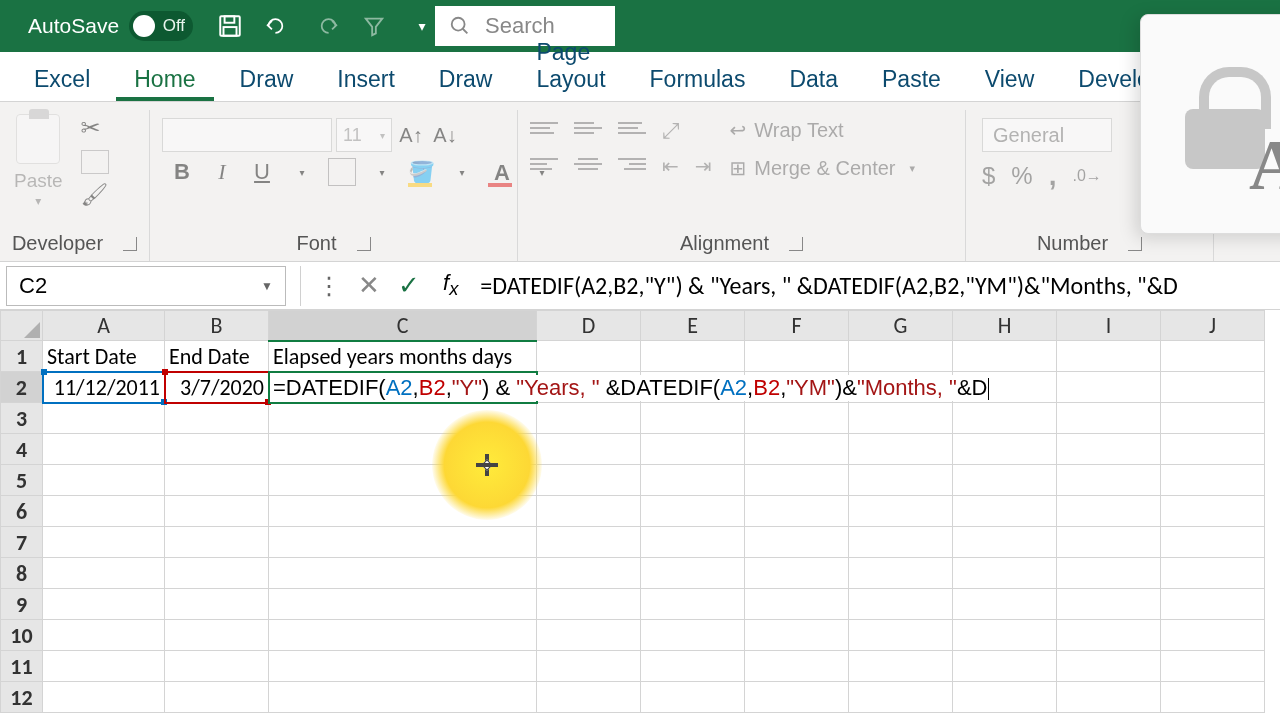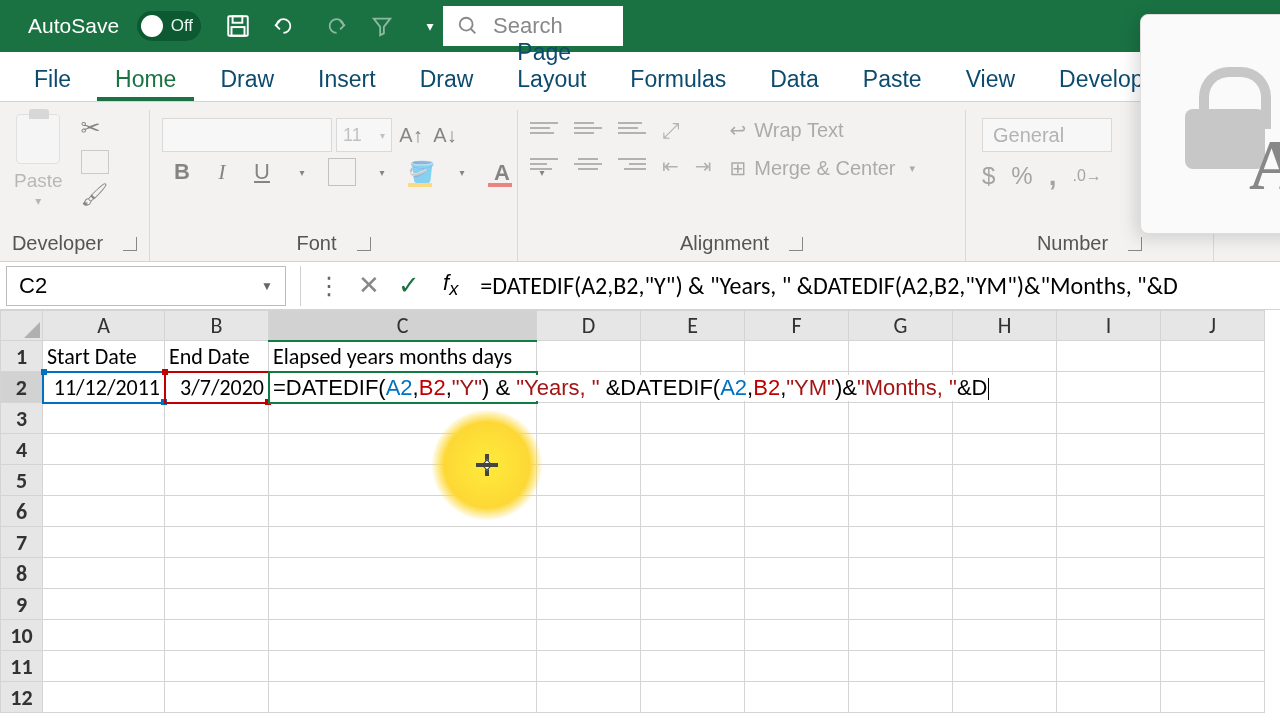--- a/index.html
+++ b/index.html
@@ -1,20 +1,20 @@
 <!DOCTYPE html>
 <html><head>
 <meta charset="utf-8">
 <style>
 * { margin: 0; padding: 0; box-sizing: border-box; font-family: 'Segoe UI', Arial, sans-serif; user-select: none; }
 body { background: #fff; overflow: hidden; width: 1280px; height: 720px; position: relative; }
 
 
 .titlebar { height: 52px; background: linear-gradient(#1a7243, #1a7243); display: flex; align-items: center; padding: 0 10px; color: #fff; }
-.autosave-group { display: flex; align-items: center; gap: 18px; margin-left: 18px; }
+.autosave-group { display: flex; align-items: center; gap: 10px; margin-left: 18px; }
 .autosave-label { font-size: 21px; font-weight: 400; }
 .toggle { width: 64px; height: 30px; background: #0d5931; border-radius: 15px; display: flex; align-items: center; padding: 0 8px 0 4px; position: relative; justify-content: flex-end; }
 .toggle-label { font-size: 17px; color: #e8f5ee; }
 .toggle-knob { width: 22px; height: 22px; background: #fff; border-radius: 50%; position: absolute; left: 4px; }
 .qat-icons { display: flex; align-items: center; gap: 22px; margin-left: 24px; }
 .qat-icon { width: 26px; height: 26px; display: flex; align-items: center; justify-content: center; }
 .title-center { flex: 1; text-align: center; font-size: 23px; font-weight: 400; display: flex; justify-content: center; gap: 8px; }
 .search-box { background: #fff; height: 40px; display: flex; align-items: center; padding: 0 14px; gap: 14px; min-width: 180px; }
 .search-box svg { color: #888; }
 .search-text { font-size: 22px; color: #888; }
@@ -165,21 +165,21 @@
   <div class="search-box">
     <svg width="22" height="22" viewBox="0 0 24 24" fill="none" stroke="#888" stroke-width="2">
         <circle cx="10" cy="10" r="7"></circle>
         <line x1="20" y1="20" x2="15" y2="15"></line>
       </svg>
     <span class="search-text">Search</span>
   </div>
 </div>
 
 <div class="ribbon-tabs" id="ribbon-tabs">
-    <div class="tab">File</div>
+    <div class="tab">Excel</div>
     <div class="tab active">Home</div>
     <div class="tab">Draw</div>
     <div class="tab">Insert</div>
     <div class="tab">Draw</div>
     <div class="tab">Page Layout</div>
     <div class="tab">Formulas</div>
     <div class="tab">Data</div>
     <div class="tab">Paste</div>
     <div class="tab">View</div>
     <div class="tab">Developer</div>

